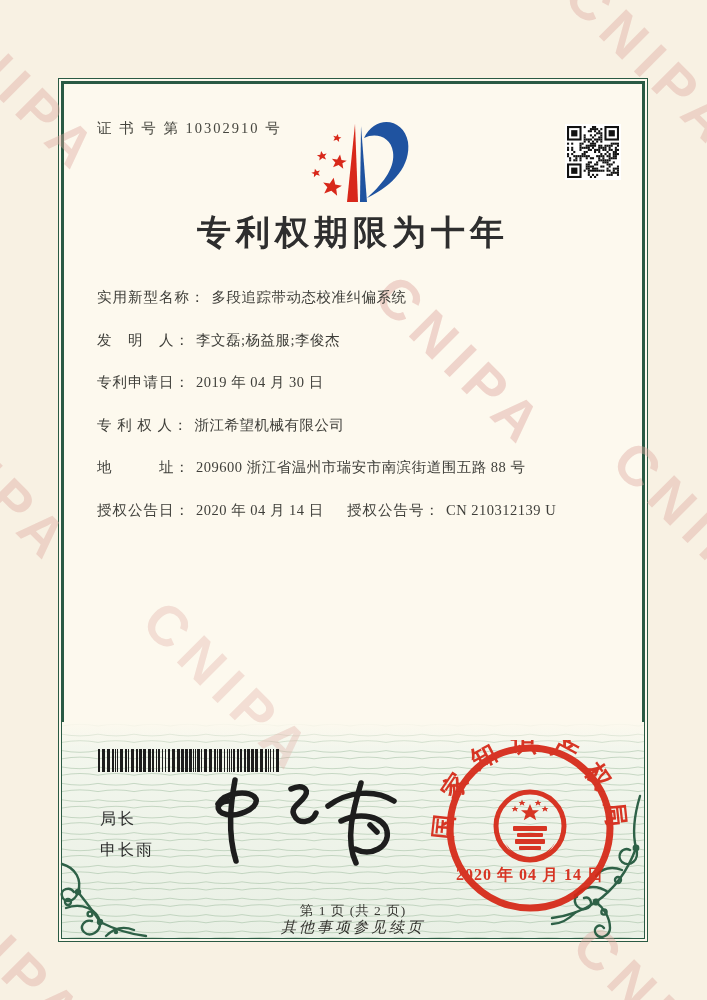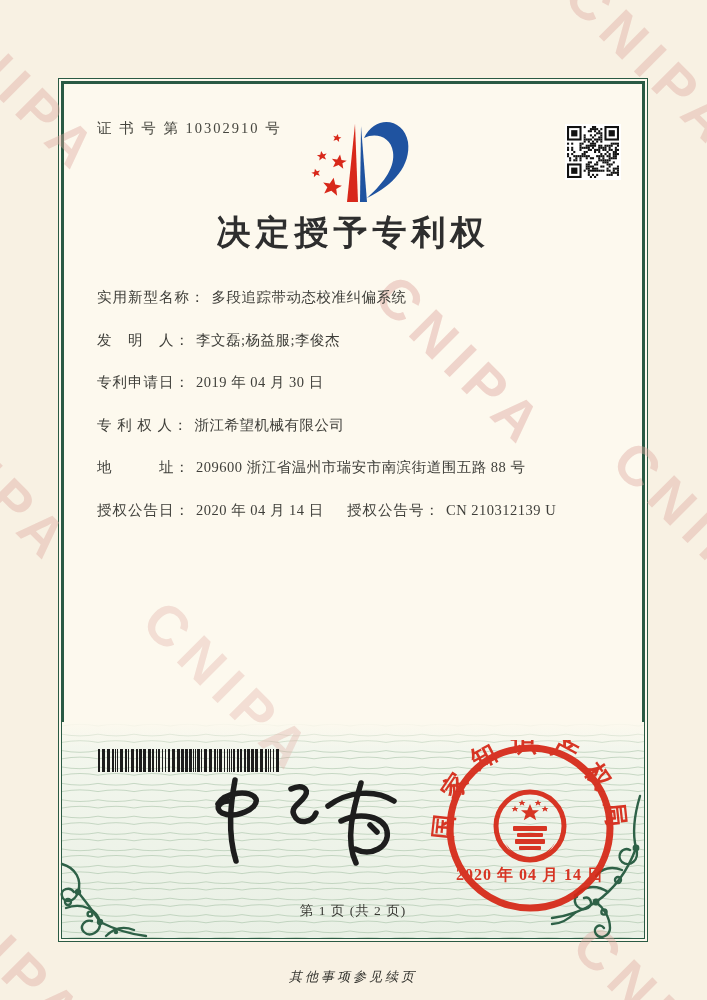--- a/index.html
+++ b/index.html
@@ -77,22 +77,22 @@
   }
   .signature{position:absolute;left:203px;top:762px;width:200px;height:112px;}
   
   .seal{position:absolute;left:428px;top:740px;width:204px;height:184px;z-index:4;opacity:0.93;}
   .seal-date{
     position:absolute;left:-18px;top:125px;width:240px;text-align:center;
     font-size:16px;letter-spacing:1px;color:#d62716;font-weight:bold;white-space:nowrap;
   }
   .page-info{position:absolute;left:58px;top:902px;width:590px;text-align:center;font-size:13.5px;letter-spacing:1px;color:#3a3a35;z-index:3;}
   .note{
-    position:absolute;left:58px;top:968px;width:590px;text-align:center;
-    font-size:13px;font-style:italic;letter-spacing:3px;color:#33332e;
+    position:absolute;left:58px;top:918px;width:590px;text-align:center;
+    font-size:15px;font-style:italic;letter-spacing:3px;color:#33332e;
   }
 </style>
 </head>
 <body>
 
 <span class="wm wm1">CNIPA</span>
 <span class="wm wm2">CNIPA</span>
 <span class="wm wm3">CNIPA</span>
 <span class="wm wm4">CNIPA</span>
 <span class="wm wm5">CNIPA</span>
@@ -394,21 +394,21 @@
       <rect x="1" y="1" width="5" height="5" fill="#fff"></rect>
       <rect x="2" y="2" width="3" height="3" fill="#111"></rect>
       <rect x="18" y="0" width="7" height="7" fill="#111"></rect>
       <rect x="19" y="1" width="5" height="5" fill="#fff"></rect>
       <rect x="20" y="2" width="3" height="3" fill="#111"></rect>
       <rect x="0" y="18" width="7" height="7" fill="#111"></rect>
       <rect x="1" y="19" width="5" height="5" fill="#fff"></rect>
       <rect x="2" y="20" width="3" height="3" fill="#111"></rect>
     </svg>
 
-  <div class="title">决定授予专利权</div>
+  <div class="title">专利权期限为十年</div>
 
   <div class="fields" id="fields">
       <div class="field-row"><span class="pair"><span class="flabel">实用新型名称：</span><span class="fvalue">多段追踪带动态校准纠偏系统</span></span></div>
       <div class="field-row"><span class="pair"><span class="flabel">发　明　人：</span><span class="fvalue">李文磊;杨益服;李俊杰</span></span></div>
       <div class="field-row"><span class="pair"><span class="flabel">专利申请日：</span><span class="fvalue">2019 年 04 月 30 日</span></span></div>
       <div class="field-row"><span class="pair"><span class="flabel">专 利 权 人：</span><span class="fvalue">浙江希望机械有限公司</span></span></div>
       <div class="field-row"><span class="pair"><span class="flabel">地　　　址：</span><span class="fvalue">209600 浙江省温州市瑞安市南滨街道围五路 88 号</span></span></div>
       <div class="field-row"><span class="pair"><span class="flabel">授权公告日：</span><span class="fvalue">2020 年 04 月 14 日</span></span><span class="pair pair2"><span class="flabel">授权公告号：</span><span class="fvalue">CN 210312139 U</span></span></div>
     </div>
 
@@ -460,20 +460,24 @@
       <div style="width: 3px; margin-right: 1px;"></div>
       <div style="width: 3px; margin-right: 2px;"></div>
       <div style="width: 3px; margin-right: 2px;"></div>
       <div style="width: 2px; margin-right: 1px;"></div>
       <div style="width: 1px; margin-right: 1px;"></div>
       <div style="width: 1px; margin-right: 2px;"></div>
       <div style="width: 1px; margin-right: 2px;"></div>
       <div style="width: 3px; margin-right: 2px;"></div>
     </div>
 
+  <div class="sig-block">
+    <div>局长</div>
+    <div>申长雨</div>
+  </div>
 
   <svg class="signature" viewBox="0 0 200 112">
     <g fill="none" stroke="#1d1d1d" stroke-width="5.5" stroke-linecap="round" stroke-linejoin="round">
       <path d="M32,18 C28,40 24,70 33,99"></path>
       <path d="M15,42 C22,30 48,27 53,37 C56,47 32,57 19,51 C11,46 17,39 26,39"></path>
       <path d="M88,27 C98,22 107,26 102,34 C97,42 87,45 91,53 C95,63 109,61 113,51"></path>
       <path d="M125,44 C145,29 172,27 191,39"></path>
       <path d="M158,21 C150,48 142,78 153,101"></path>
       <path d="M138,59 C158,49 181,55 184,69 C187,85 168,95 152,87"></path>
       <path d="M167,63 l7,7"></path>

